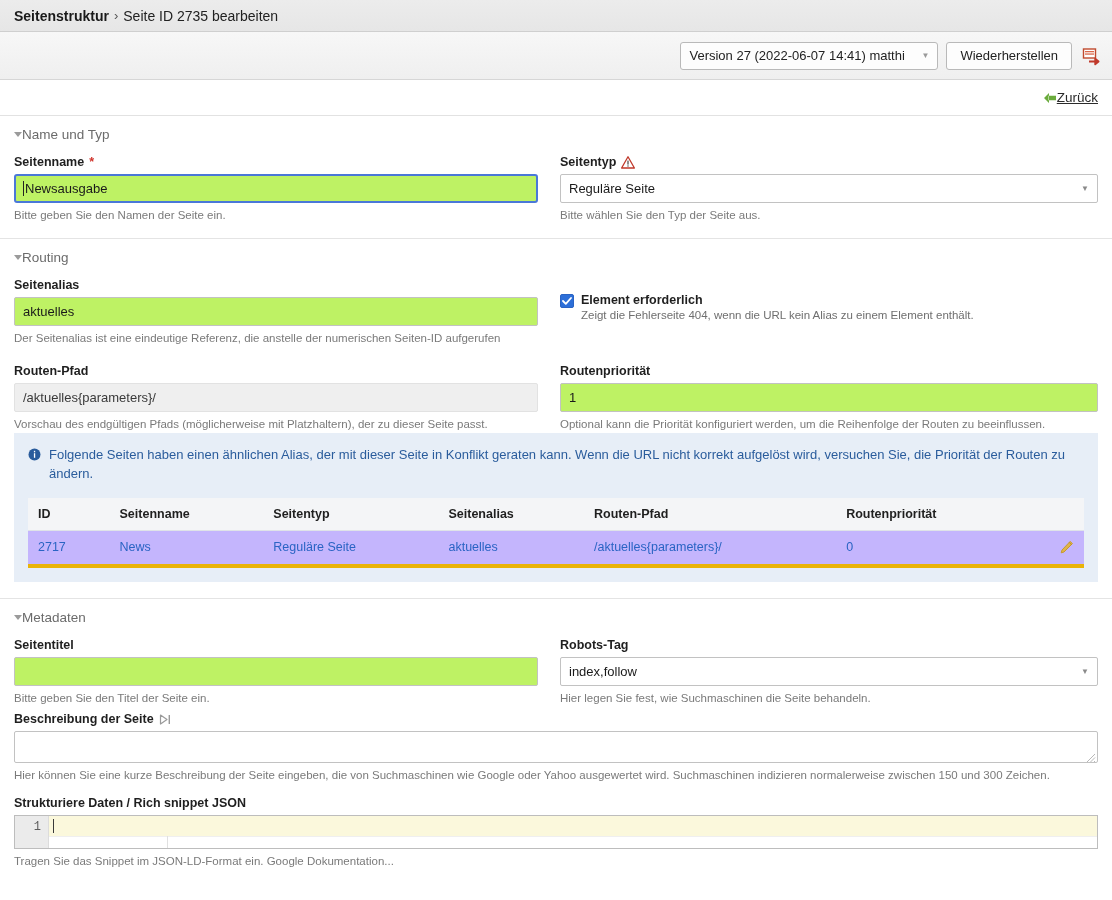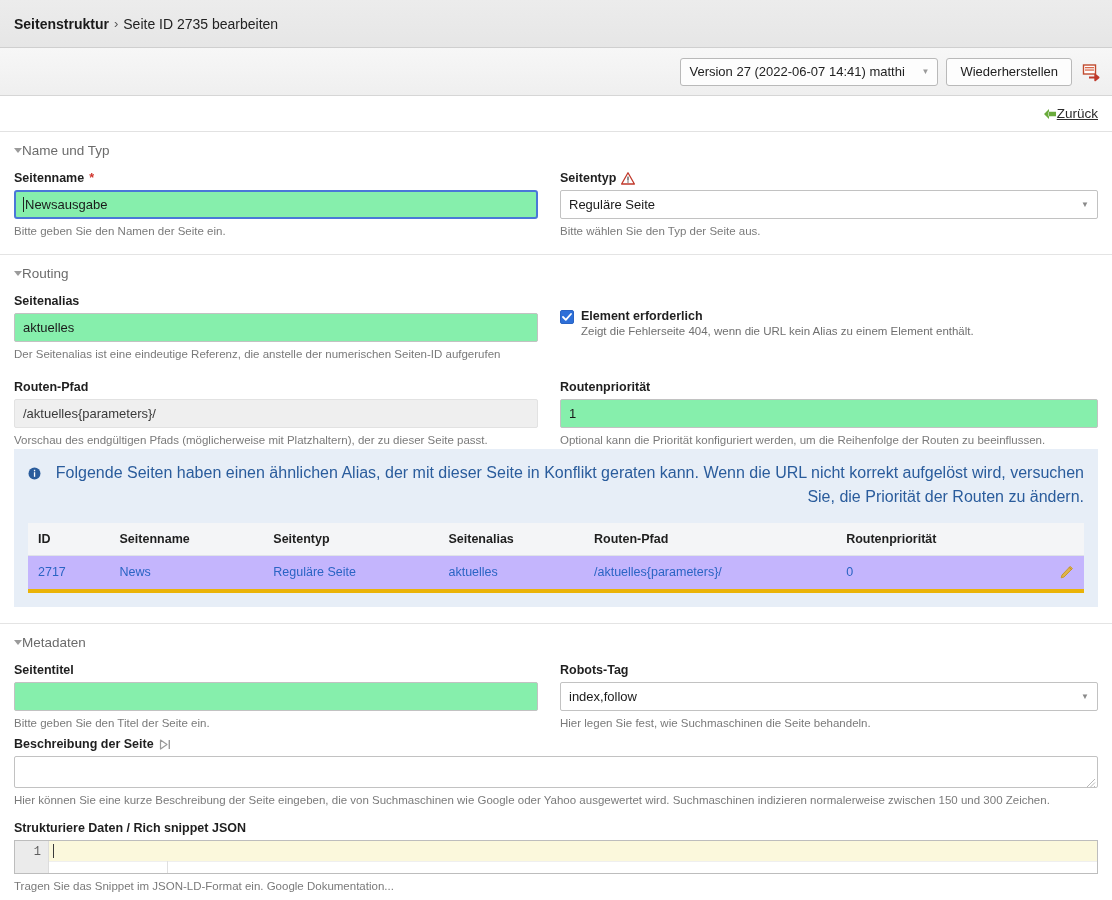--- a/index.html
+++ b/index.html
@@ -8,21 +8,21 @@
     width: 1112px; height: 900px;
     background: #ffffff;
     font-family: "Liberation Sans", sans-serif;
     font-size: 13px;
     color: #222222;
     overflow: hidden;
   }
 
   
   .breadcrumb-bar {
-    height: 48px;
+    height: 32px;
     background: linear-gradient(#ececec, #e6e6e6);
     border-bottom: 1px solid #cfcfcf;
     display: flex;
     align-items: center;
     padding: 0 14px;
   }
   .crumb-strong { font-weight: bold; font-size: 14px; color: #1a1a1a; }
   .crumb-sep { color: #555; margin: 0 5px; font-size: 13px; }
   .crumb-plain { font-size: 14px; color: #222; }
 
@@ -108,21 +108,21 @@
     display: flex; align-items: center; gap: 5px;
   }
   .req { color: #d0342c; font-weight: bold; }
   .warn-tri { width: 14px; height: 13px; display: block; }
   .hint { font-size: 11.5px; color: #7a7a7a; margin-top: 5px; line-height: 1.35; }
 
   .inp {
     width: 100%; height: 29px;
     border: 1px solid #c2c2c2;
     border-radius: 2px;
-    background: #86efac;
+    background: #bef264;
     padding: 0 8px;
     font-size: 13px;
     color: #1a1a1a;
     font-family: "Liberation Sans", sans-serif;
     display: flex; align-items: center;
   }
   .inp.focused {
     border: 2px solid #4a78d8;
     border-radius: 3px;
     padding: 0 7px;
@@ -155,21 +155,21 @@
   .cbox svg { width: 10px; height: 10px; display: block; }
   .check-lbl { font-weight: bold; font-size: 12.5px; color: #1f1f1f; }
   .check-hint { font-size: 11.5px; color: #6f6f6f; margin-top: 2px; }
 
   
   .conf-label { font-weight: bold; font-size: 12.5px; color: #1f1f1f; margin: 14px 0 6px 0; }
   .infobox {
     background: #e7eef7;
     padding: 12px 14px 14px 14px;
   }
-  .info-msg { display: flex; gap: 8px; color: #2a5c9c; font-size: 16px; line-height: 1.5; text-align: right; }
+  .info-msg { display: flex; gap: 8px; color: #2a5c9c; font-size: 13px; line-height: 1.5; }
   .info-i { width: 13px; height: 13px; flex: 0 0 auto; margin-top: 2px; display: block; }
 
   table.conf { width: 100%; border-collapse: collapse; margin-top: 14px; background: #fff; }
   table.conf th {
     text-align: left;
     font-size: 12.5px;
     font-weight: bold;
     color: #1f1f1f;
     padding: 9px 10px;
     background: #f4f5f7;

